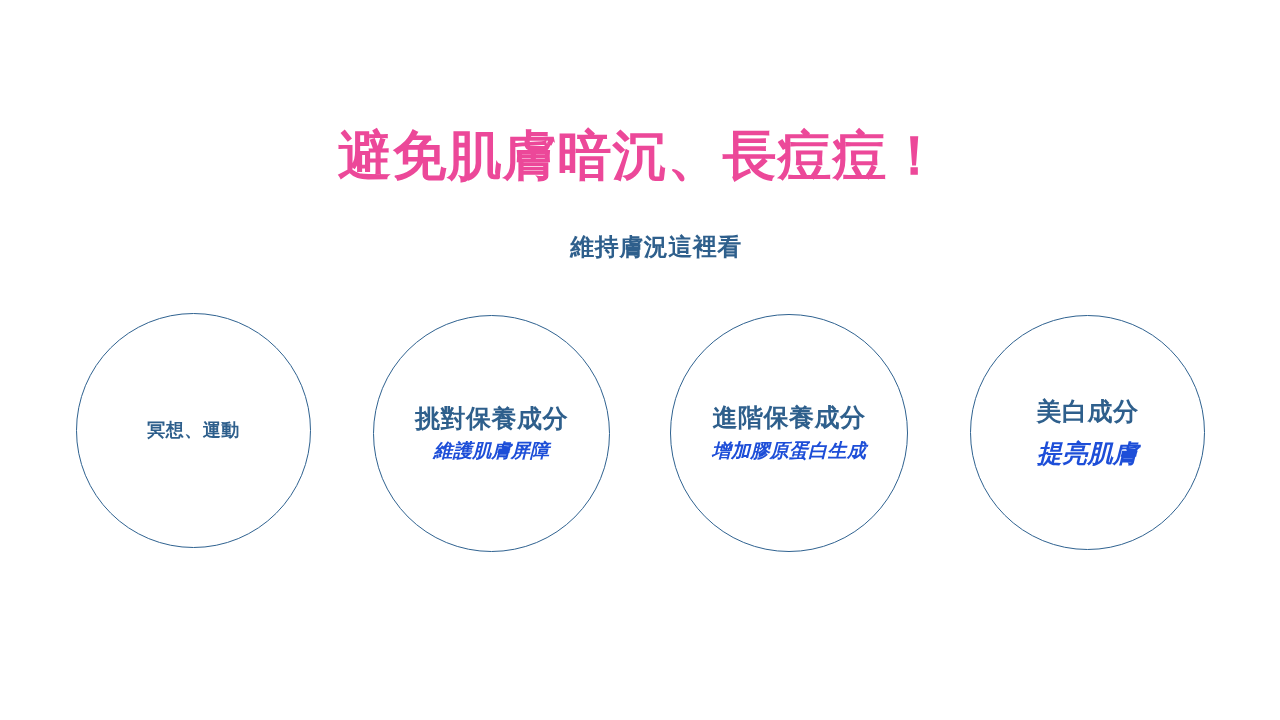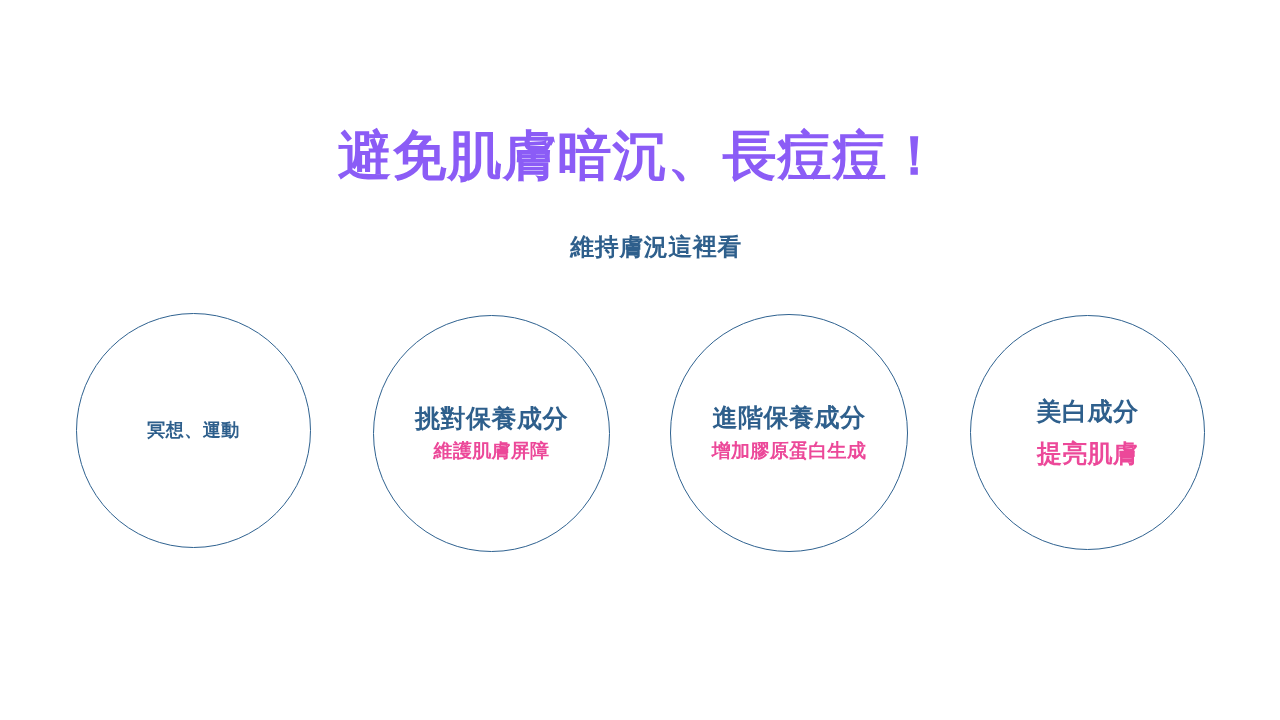--- a/index.html
+++ b/index.html
@@ -27,21 +27,21 @@
   .title {
     position: absolute;
     left: 0;
     top: 126px;
     width: 1280px;
     text-align: center;
     font-size: 54px;
     line-height: 1.1;
     font-weight: 700;
     letter-spacing: 1px;
-    color: #8b5cf6;
+    color: #ec4899;
     white-space: nowrap;
   }
 
   .subtitle {
     position: absolute;
     left: 16px;
     top: 232px;
     width: 1280px;
     text-align: center;
     font-size: 24px;
@@ -72,24 +72,25 @@
     line-height: 1.22;
     color: #2e5f8c;
     letter-spacing: 0.5px;
     white-space: nowrap;
   }
 
   .circle .line-sub {
     font-size: 19px;
     font-weight: 700;
     line-height: 1.3;
-    color: #ec4899;
+    color: #1d4ed8;
     letter-spacing: 0.3px;
     white-space: nowrap;
     margin-top: 6px;
+    font-style: italic;
   }
 
   .circle.single .line-main {
     font-size: 18px;
   }
 
   
   .circle.even .line-sub {
     font-size: 25px;
     margin-top: 10px;

